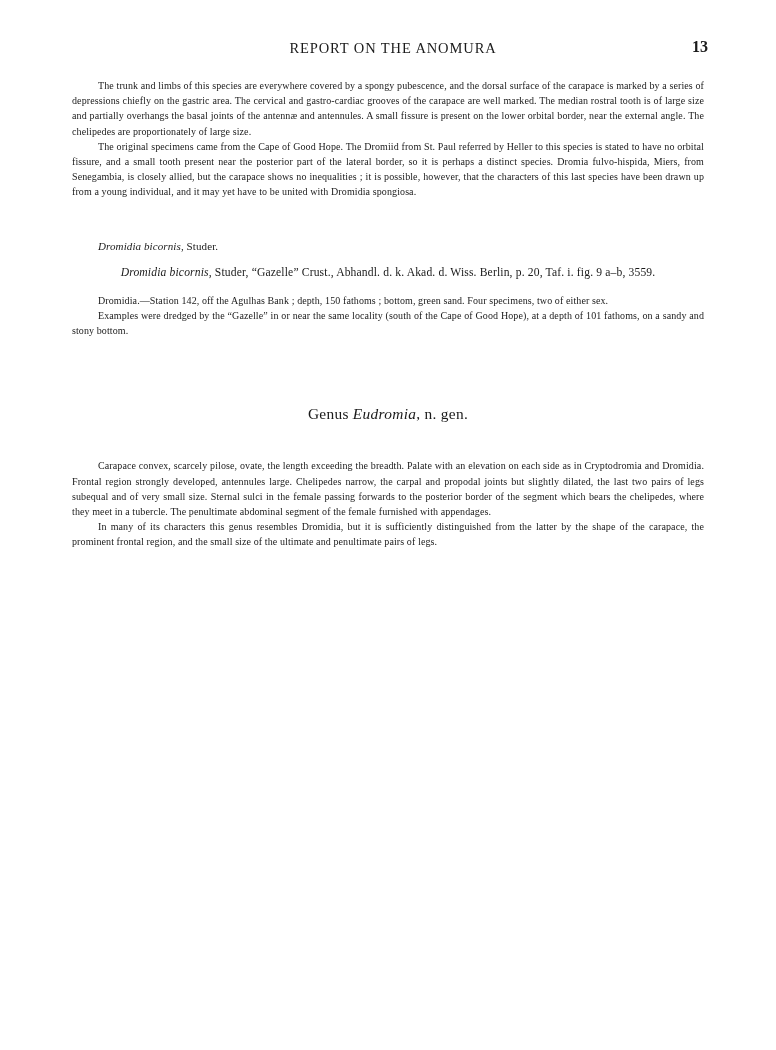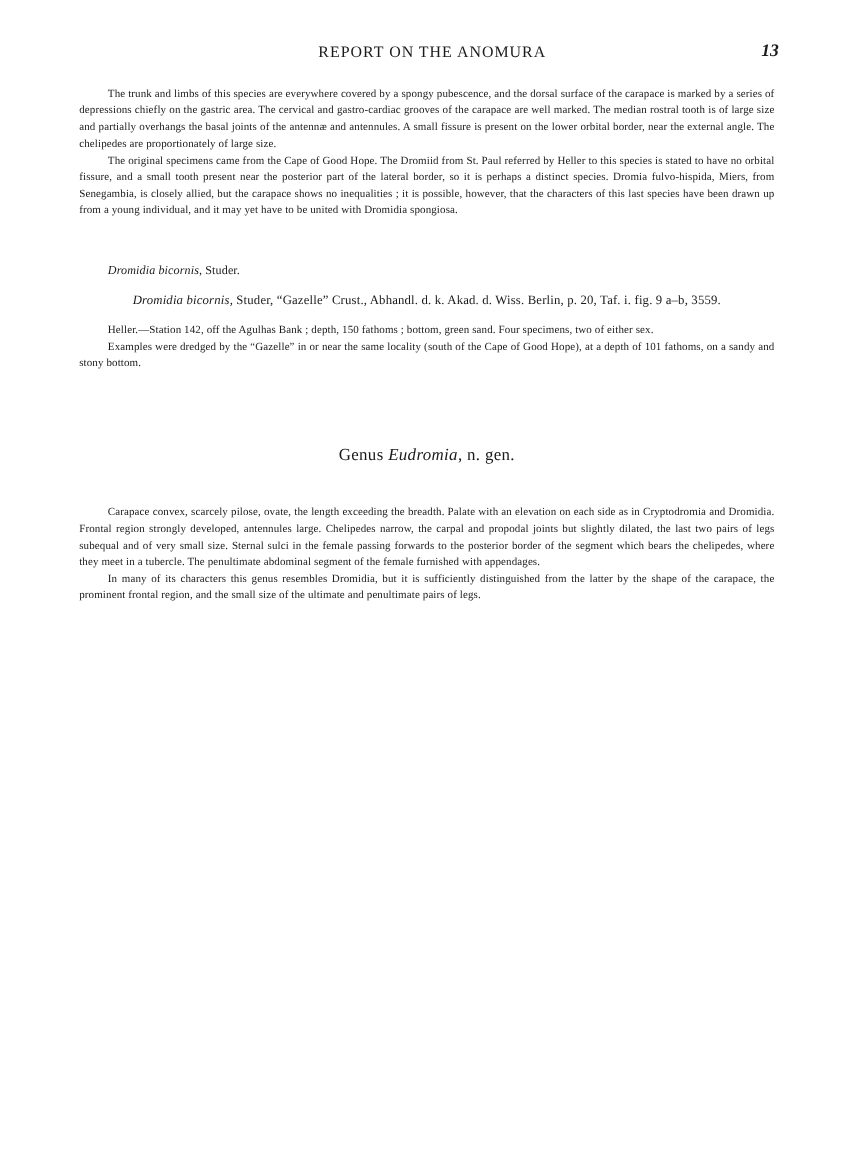--- a/index.html
+++ b/index.html
@@ -41,21 +41,20 @@
     text-transform: uppercase;
     font-weight: normal;
     padding-left: 10px;
   }
   .folio {
     position: absolute;
     right: -4px;
     top: -2px;
     font-size: 16px;
     font-weight: bold;
-    font-style: italic;
   }
   p {
     margin: 0;
     text-align: justify;
     text-justify: inter-word;
     font-size: 10px;
     line-height: 1.52;
     letter-spacing: 0.1px;
   }
   p.indent {
@@ -116,21 +115,21 @@
     <div class="spacer-lg"></div>
 
     <div class="species-head"><span class="it">Dromidia bicornis</span><span>, Studer.</span></div>
 
     <div class="spacer-sm"></div>
 
     <div class="citation"><span class="it">Dromidia bicornis</span><span>, Studer, “Gazelle” Crust., Abhandl. d. k. Akad. d. Wiss. Berlin, p. 20, Taf. i. fig. 9 a–b, 3559.</span></div>
 
     <div class="spacer-sm"></div>
 
-    <p class="indent"><span class="it">Heller.</span><span>—Station 142, off the Agulhas Bank ; depth, 150 fathoms ; bottom, green sand.   Four specimens, two of either sex.</span></p>
+    <p class="indent"><span class="it">Dromidia.</span><span>—Station 142, off the Agulhas Bank ; depth, 150 fathoms ; bottom, green sand.   Four specimens, two of either sex.</span></p>
     <p class="indent">Examples were dredged by the “Gazelle” in or near the same locality (south of the Cape of Good Hope), at a depth of 101 fathoms, on a sandy and stony bottom.</p>
 
     <div class="spacer-xl"></div>
 
     <div class="genus-head"><span>Genus </span><span class="it">Eudromia</span><span>, n. gen.</span></div>
 
     <div class="spacer-md"></div>
 
     <p class="indent"><span>Carapace convex, scarcely pilose, ovate, the length exceeding the breadth.   Palate with an elevation on each side as in </span><span class="it">Cryptodromia</span><span> and </span><span class="it">Dromidia</span><span>.   Frontal region strongly developed, antennules large.   Chelipedes narrow, the carpal and propodal joints but slightly dilated, the last two pairs of legs subequal and of very small size.   Sternal sulci in the female passing forwards to the posterior border of the segment which bears the chelipedes, where they meet in a tubercle.   The penultimate abdominal segment of the female furnished with appendages.</span></p>
     <p class="indent"><span>In many of its characters this genus resembles </span><span class="it">Dromidia</span><span>, but it is sufficiently distinguished from the latter by the shape of the carapace, the prominent frontal region, and the small size of the ultimate and penultimate pairs of legs.</span></p>

